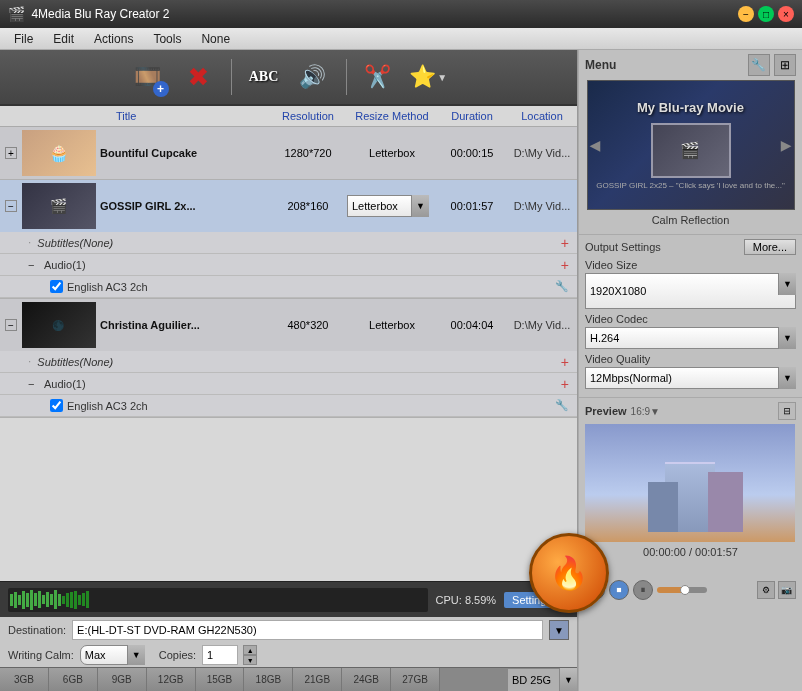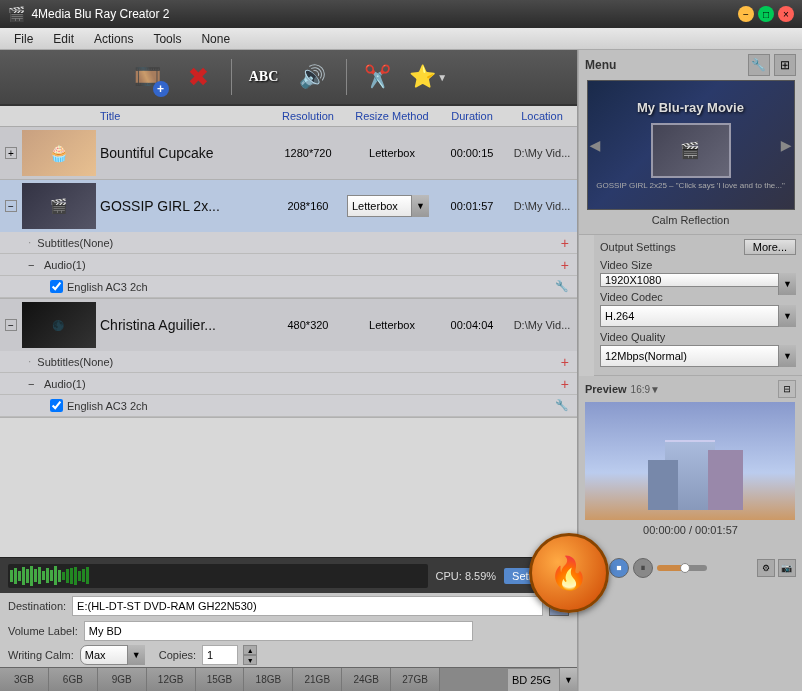--- a/index.html
+++ b/index.html
@@ -125,38 +125,38 @@
     .thumb-placeholder {
       width: 100%;
       height: 100%;
       background: linear-gradient(135deg, #334 30%, #556 100%);
       display: flex;
       align-items: center;
       justify-content: center;
       color: #888;
       font-size: 18px;
     }
-    .row-title { flex: 1; padding: 0 4px; font-size: 14px; color: #111; }
+    .row-title { flex: 1; padding: 0 4px; font-size: 11px; color: #111; font-weight: bold; }
     .row-resolution { width: 78px; text-align: center; font-size: 11px; }
     .row-resize { width: 90px; text-align: center; font-size: 11px; }
     .row-duration { width: 70px; text-align: center; font-size: 11px; }
     .row-location { width: 70px; text-align: center; font-size: 11px; color: #333; overflow: hidden; text-overflow: ellipsis; }
 
     
     .sub-row {
       display: flex;
       align-items: center;
       height: 22px;
       padding-left: 28px;
       font-size: 11px;
       color: #333;
       background: #d0d0d4;
       border-bottom: 1px solid #bbb;
     }
-    .sub-row-label { flex: 1; }
+    .sub-row-label { flex: 1; font-style: italic; }
     .sub-row-icon { margin-left: auto; margin-right: 8px; color: #cc4444; font-size: 14px; cursor: pointer; }
 
     .audio-row {
       display: flex;
       align-items: center;
       height: 22px;
       padding-left: 28px;
       font-size: 11px;
       color: #333;
       background: #d0d0d4;
@@ -410,21 +410,20 @@
     }
     .menu-nav-left { position: absolute; left: 2px; top: 50%; transform: translateY(-50%); color: #888; cursor: pointer; font-size: 14px; }
     .menu-nav-right { position: absolute; right: 2px; top: 50%; transform: translateY(-50%); color: #888; cursor: pointer; font-size: 14px; }
     .menu-caption { text-align: center; font-size: 11px; color: #333; margin-bottom: 4px; }
 
     
     .output-section {
       padding: 4px 6px;
       background: #c0c0c0;
       border-bottom: 1px solid #aaa;
-      margin-left: 15px;
     }
     .output-header {
       display: flex;
       align-items: center;
       justify-content: space-between;
       margin-bottom: 4px;
     }
     .output-title { font-size: 11px; color: #333; }
     .more-btn {
       background: linear-gradient(to bottom, #e0e0e0, #c0c0c0);
@@ -595,21 +594,21 @@
 
       <button class="tool-btn">
         <span style="font-size:22px;">⭐</span>
         <span style="font-size:10px; color:#ccc;">▼</span>
       </button>
     </div>
 
     <div class="table-header">
       <div class="col-expand"></div>
       <div class="col-thumb"></div>
-      <div class="col-title" style="padding-left:4px;">Title</div>
+      <div class="col-title" style="padding-left:4px;margin-left:16px;">Title</div>
       <div class="col-resolution">Resolution</div>
       <div class="col-resize">Resize Method</div>
       <div class="col-duration">Duration</div>
       <div class="col-location">Location</div>
     </div>
 
     <div class="table-content">
 
       <div class="video-row">
         <div class="video-row-main">
@@ -739,26 +738,20 @@
       <span class="cpu-text">CPU: 8.59%</span>
       <button class="settings-btn">Settings...</button>
     </div>
 
     <div class="dest-row">
       <span class="dest-label">Destination:</span>
       <input class="dest-input" type="text" value="E:(HL-DT-ST DVD-RAM GH22N530)" style="">
       <button class="dest-btn">▼</button>
     </div>
 
-    <div class="vol-row">
-      <span class="vol-label">Volume Label:</span>
-      <input class="vol-input" type="text" value="My BD" style="">
-
-      <div style="width:90px;"></div>
-    </div>
 
     <div class="speed-row">
       <span class="speed-label">Writing Calm:</span>
       <div class="select-wrapper" style="width:65px;">
         <select style="width:65px;height:20px;font-size:11px;border-radius:7px;">
           <option>Max</option>
         </select>
         <div class="select-arrow" style="height:20px;">▼</div>
       </div>
       <span class="copies-label">Copies:</span>
@@ -816,21 +809,21 @@
     </div>
 
     <div class="output-section">
       <div class="output-header">
         <span class="output-title">Output Settings</span>
         <button class="more-btn">More...</button>
       </div>
       <div class="output-row">
         <div class="output-label">Video Size</div>
         <div class="select-wrapper">
-          <select style="width:100%;height:14px;font-size:11px;">
+          <select style="width:100%;height:36px;font-size:11px;">
             <option>1920X1080</option>
           </select>
           <div class="select-arrow">▼</div>
         </div>
       </div>
       <div class="output-row">
         <div class="output-label">Video Codec</div>
         <div class="select-wrapper">
           <select style="width:100%;height:22px;font-size:11px;">
             <option>H.264</option>

